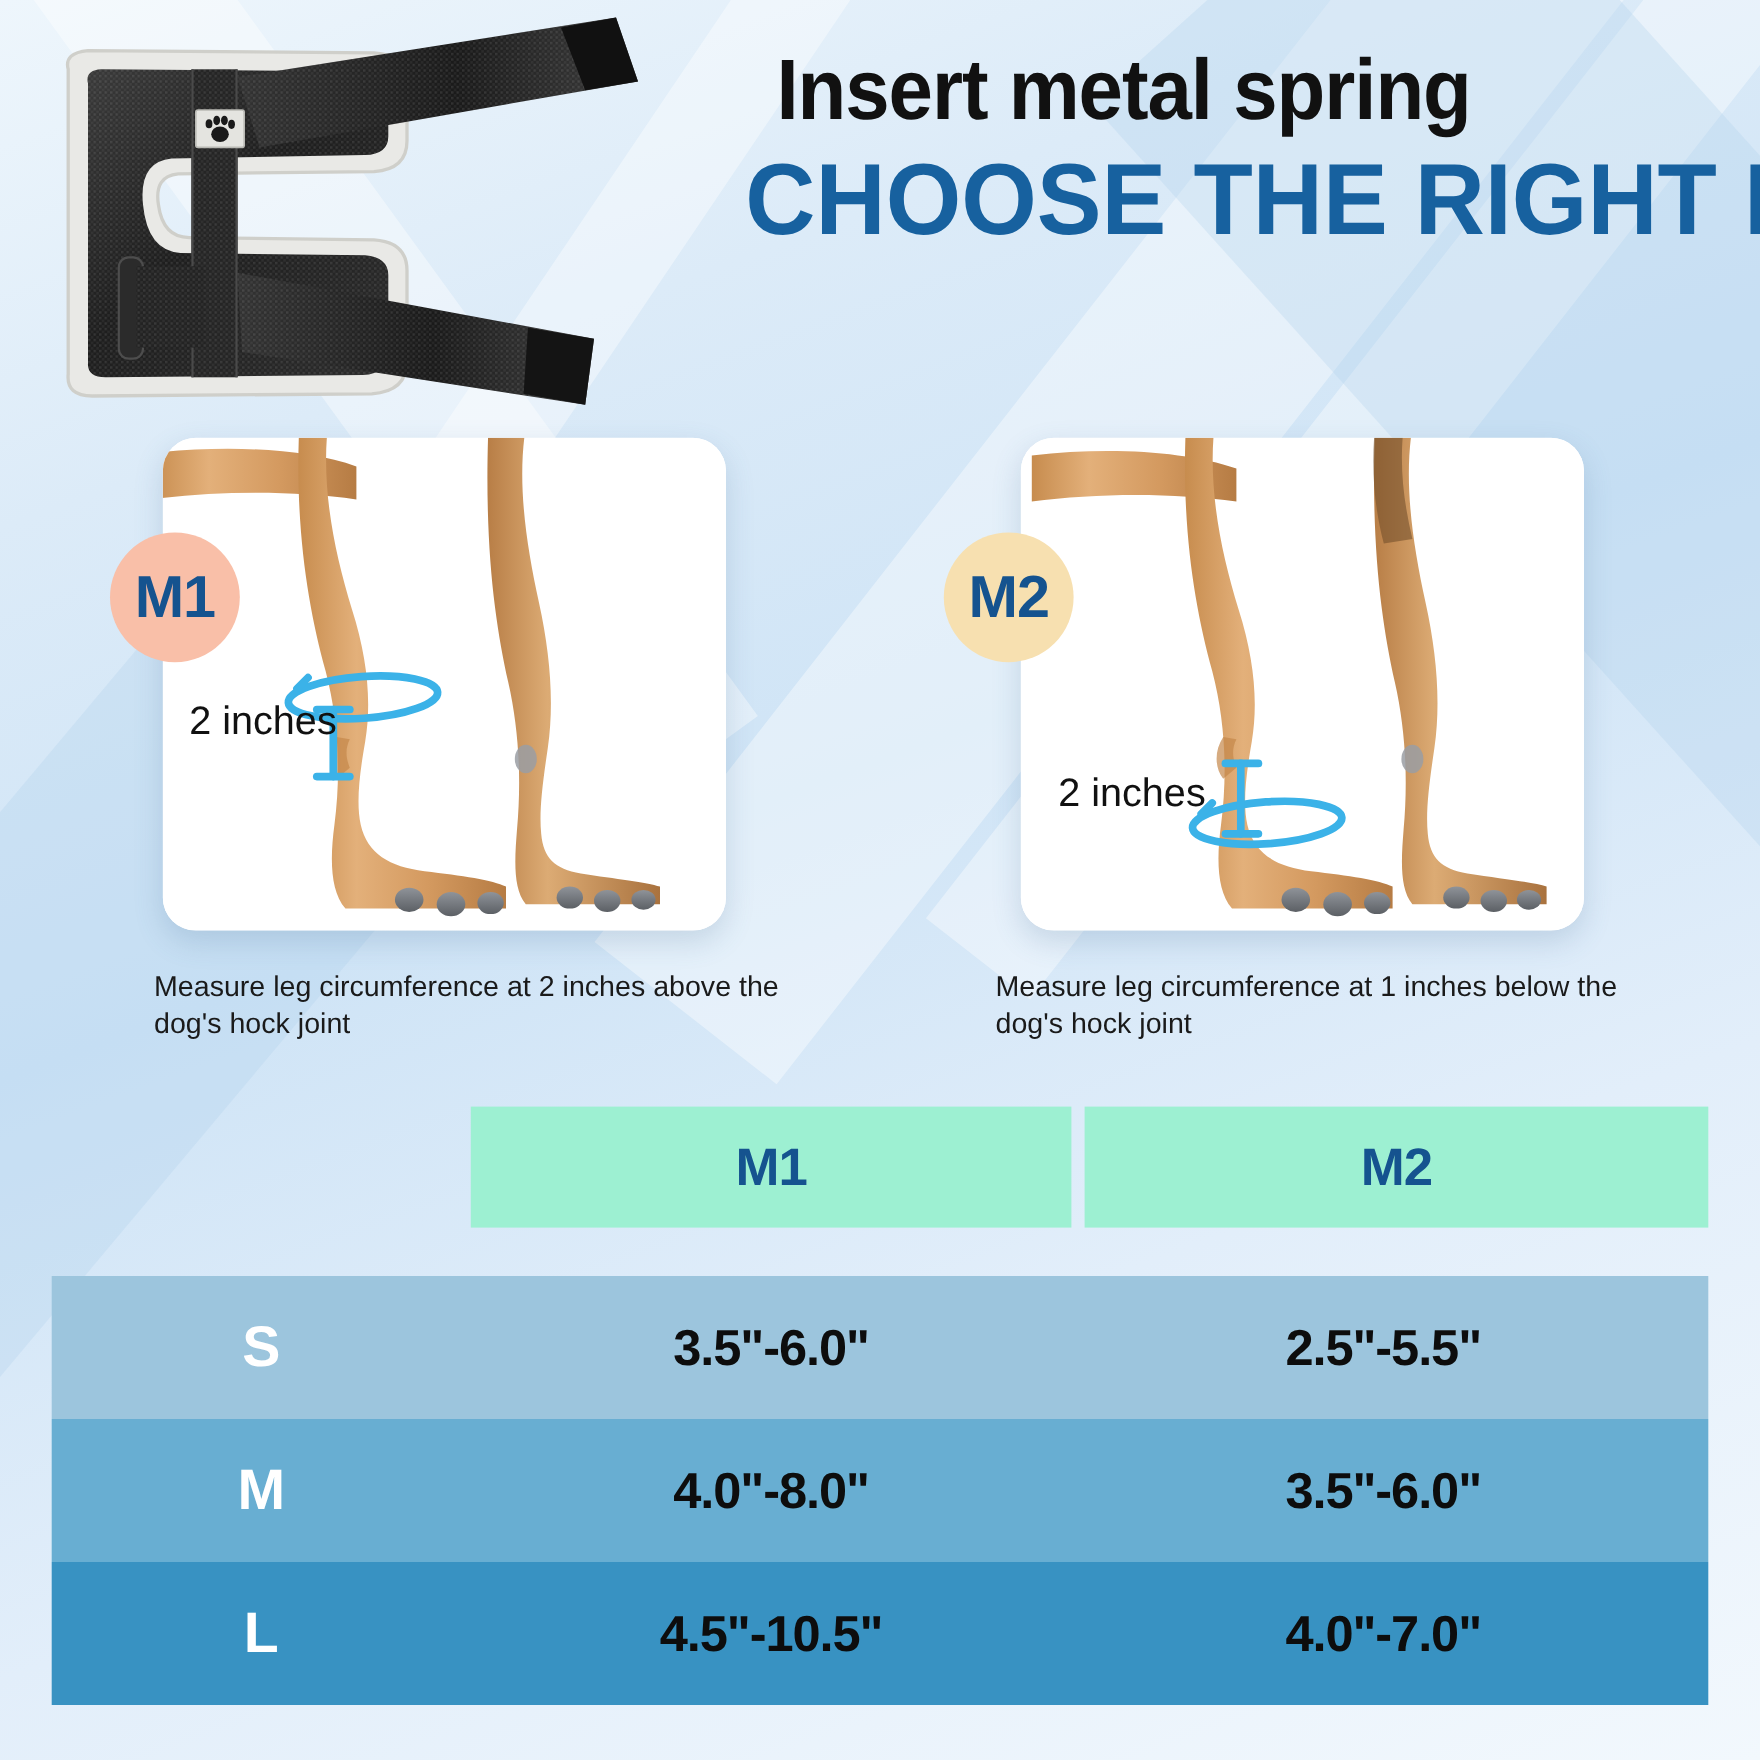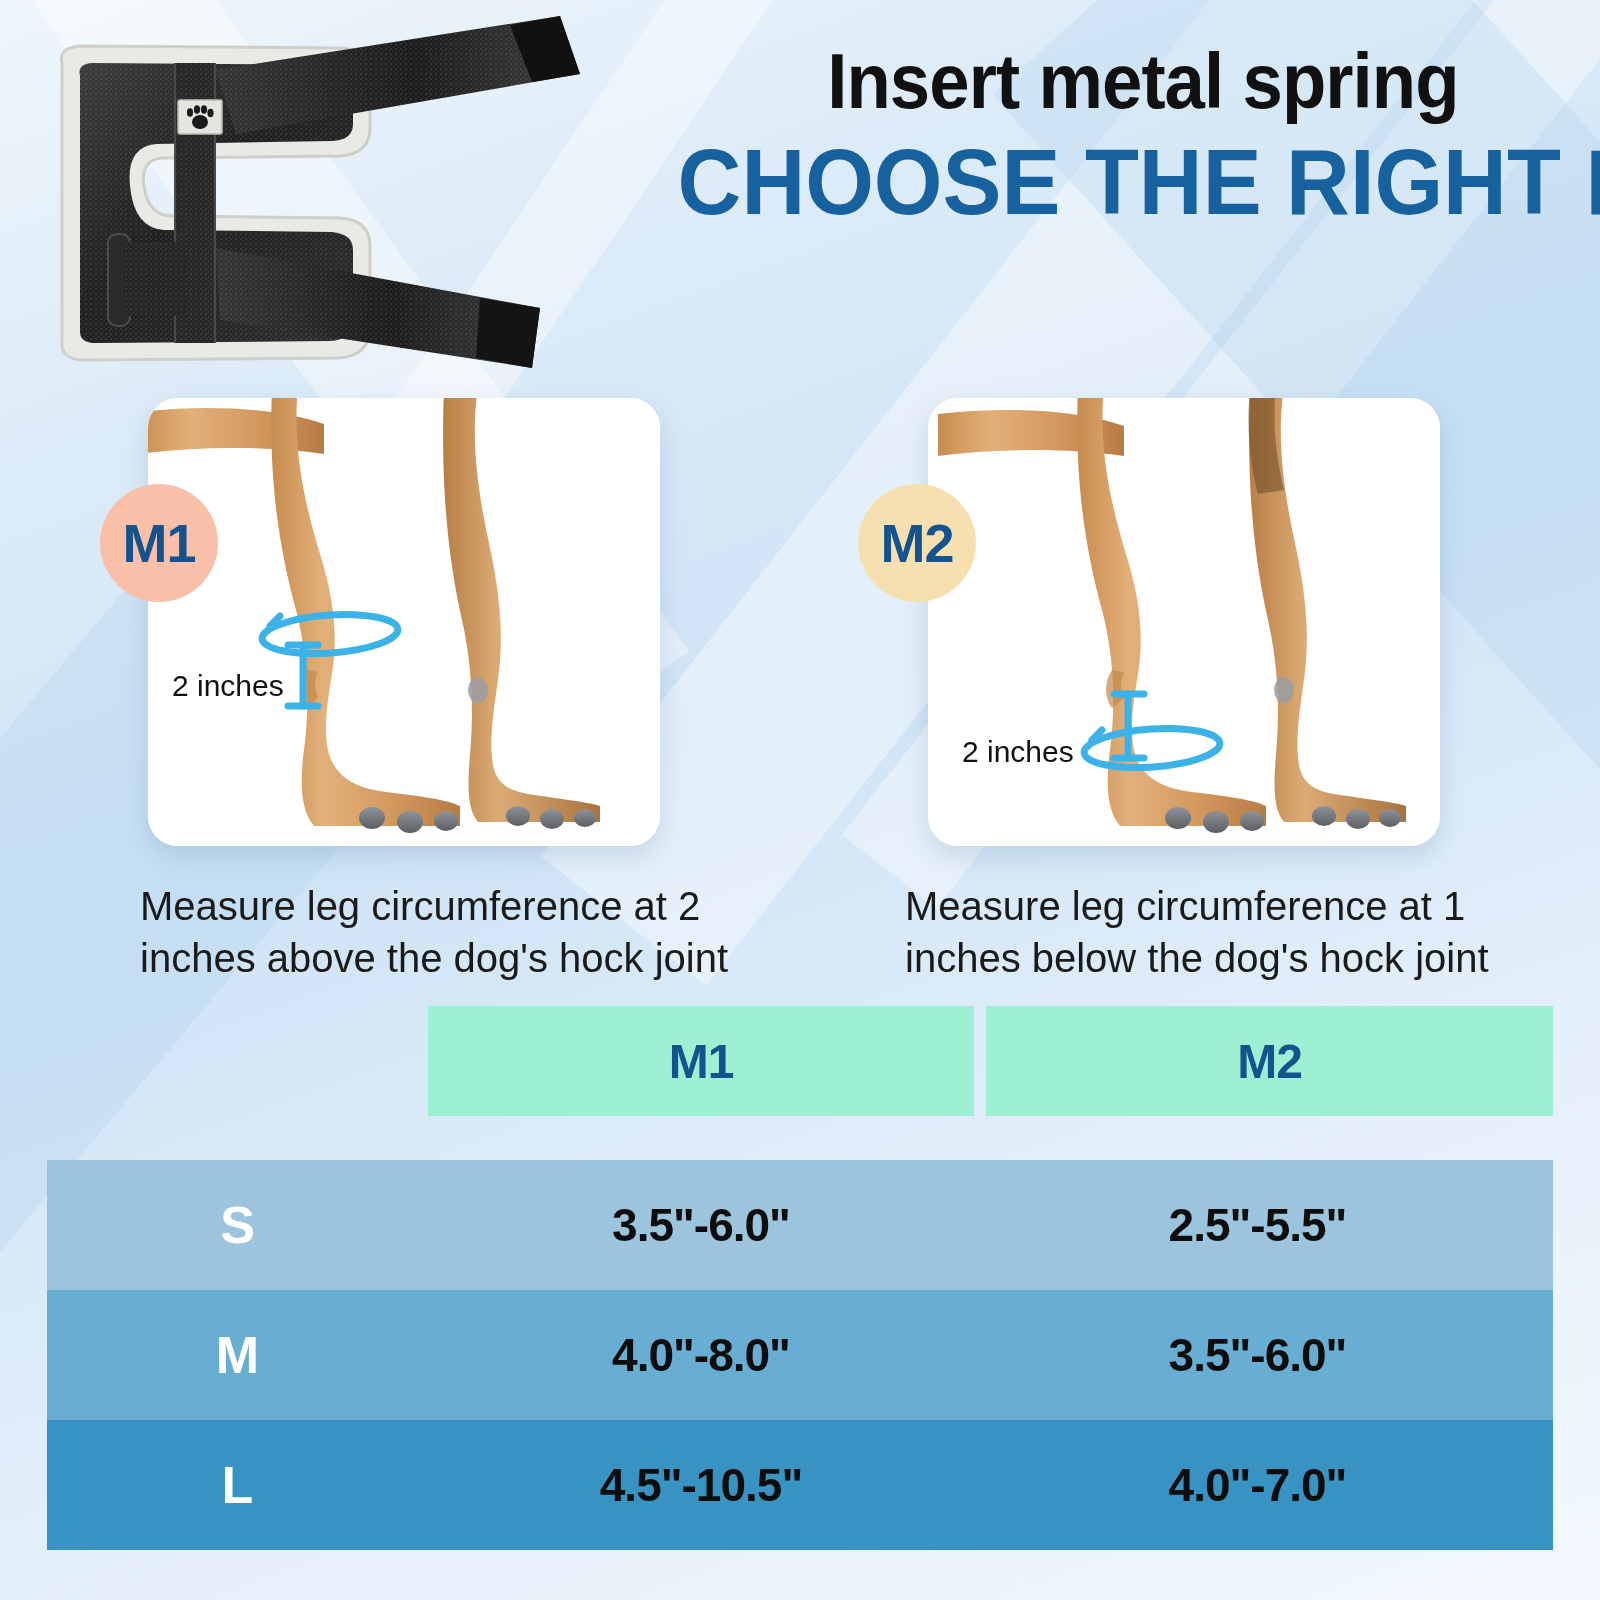--- a/index.html
+++ b/index.html
@@ -27,21 +27,21 @@
     transform-origin: center;
   }
   .band.dark { background: rgba(176,208,234,0.30); }
 
   
   .title-block {
     position: absolute;
     left: 640px;
     top: 42px;
     width: 940px;
-    text-align: center;
+    text-align: left;
   }
   #title-line1 {
     font-size: 78px;
     font-weight: 700;
     color: #111111;
     letter-spacing: -1px;
     line-height: 1.0;
     transform: scaleX(0.93);
     transform-origin: right center;
     white-space: nowrap;
@@ -92,33 +92,32 @@
     font-size: 54px;
     font-weight: 700;
     color: #15538f;
     letter-spacing: -1px;
     z-index: 5;
   }
   #badge-m1 { left: 100px; top: 484px; background: #f9bfa8; }
   #badge-m2 { left: 858px; top: 484px; background: #f7e0b0; }
   .annot-label {
     position: absolute;
-    font-size: 30px;
+    font-size: 36px;
     color: #111111;
     white-space: nowrap;
     z-index: 6;
-    margin-top: 35px;
   }
   #label-m1 { left: 172px; top: 634px; }
   #label-m2 { left: 962px; top: 700px; }
 
   
   .caption {
     position: absolute;
-    font-size: 40px;
+    font-size: 26px;
     line-height: 1.30;
     color: #1a1a1a;
     width: 600px;
   }
   #caption-m1 { left: 140px; top: 880px; }
   #caption-m2 { left: 905px; top: 880px; }
 
   
   #table { position: absolute; left: 0; top: 1006px; width: 1600px; }
 

